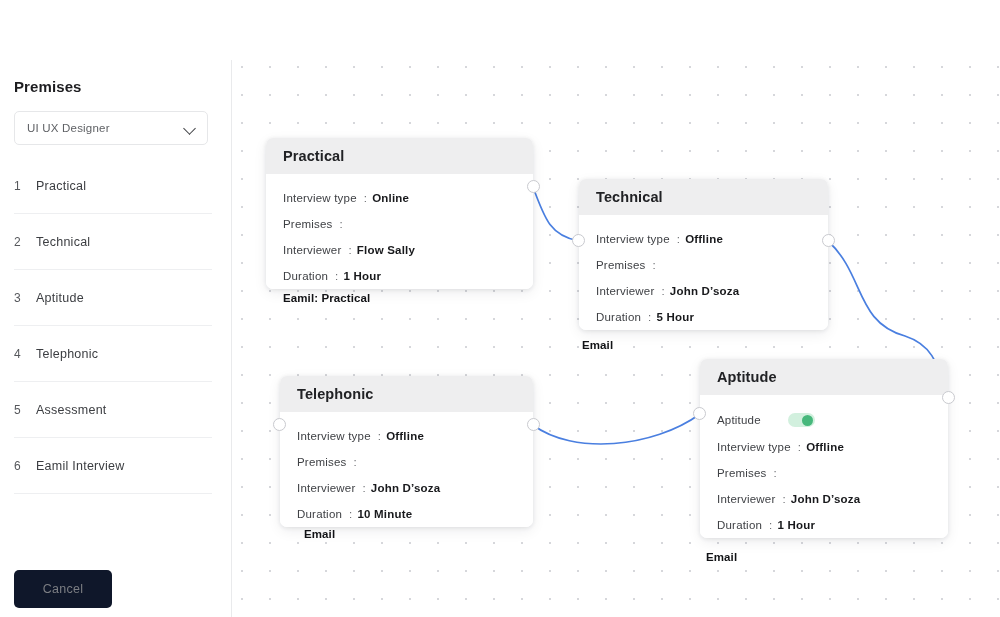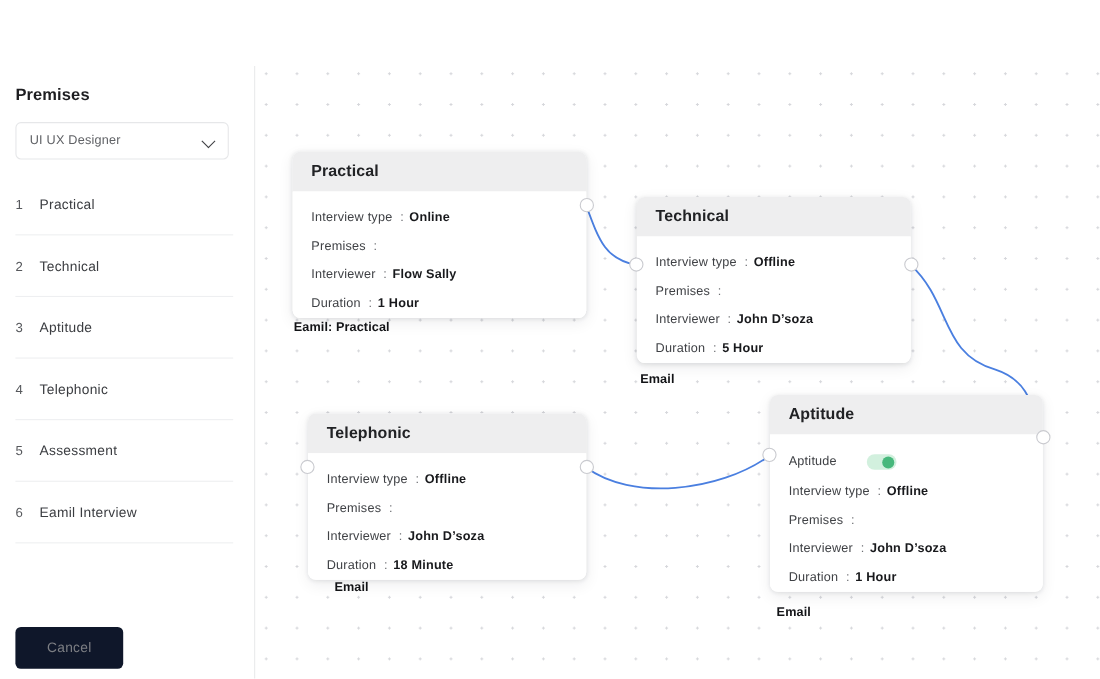--- a/index.html
+++ b/index.html
@@ -314,21 +314,21 @@
           <span class="v">Flow Sally</span>
         </div>
         <div class="row">
           <span class="k">Duration</span>
           <span class="sep">:</span>
           <span class="v">1 Hour</span>
         </div>
       </div>
       <div class="handle" style="right:-7px; top:42px;"></div>
     </div>
-    <div class="email-tag" style="left:34px; top:232px;text-align:center;">Eamil: Practical</div>
+    <div class="email-tag" style="left:50px; top:232px;text-align:center;">Eamil: Practical</div>
 
     <div class="node" style="left:346px; top:119px; width:249px;">
       <div class="node-head">
         <span class="node-title">Technical</span>
       </div>
       <div class="node-body">
         <div class="row">
           <span class="k">Interview type</span>
           <span class="sep">:</span>
           <span class="v">Offline</span>
@@ -370,21 +370,21 @@
           <span class="v"></span>
         </div>
         <div class="row">
           <span class="k">Interviewer</span>
           <span class="sep">:</span>
           <span class="v">John D’soza</span>
         </div>
         <div class="row">
           <span class="k">Duration</span>
           <span class="sep">:</span>
-          <span class="v">18 Minute</span>
+          <span class="v">10 Minute</span>
         </div>
       </div>
       <div class="handle" style="left:-7px; top:42px;"></div>
       <div class="handle" style="right:-7px; top:42px;"></div>
     </div>
     <div class="email-tag" style="left:71px; top:468px;">Email</div>
 
     <div class="node" style="left:467px; top:299px; width:248px;">
       <div class="node-head">
         <span class="node-title">Aptitude</span>

